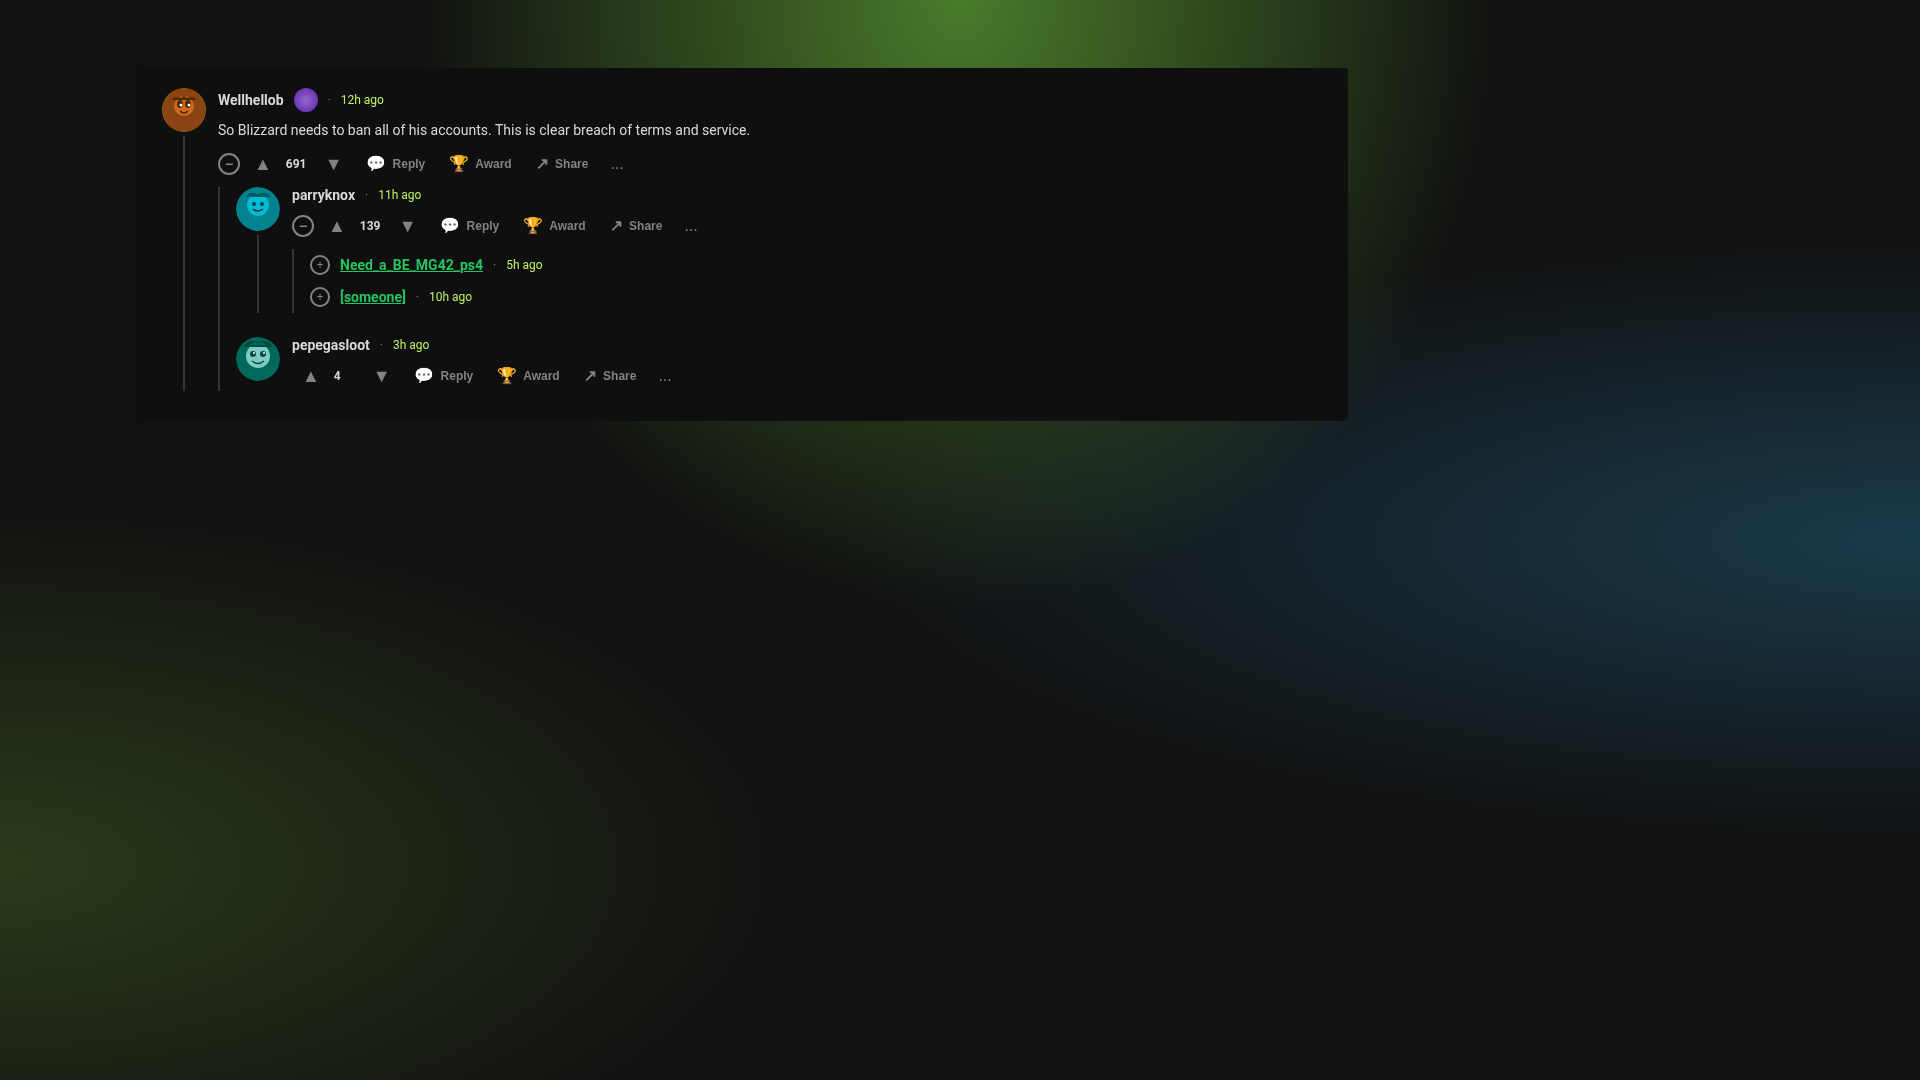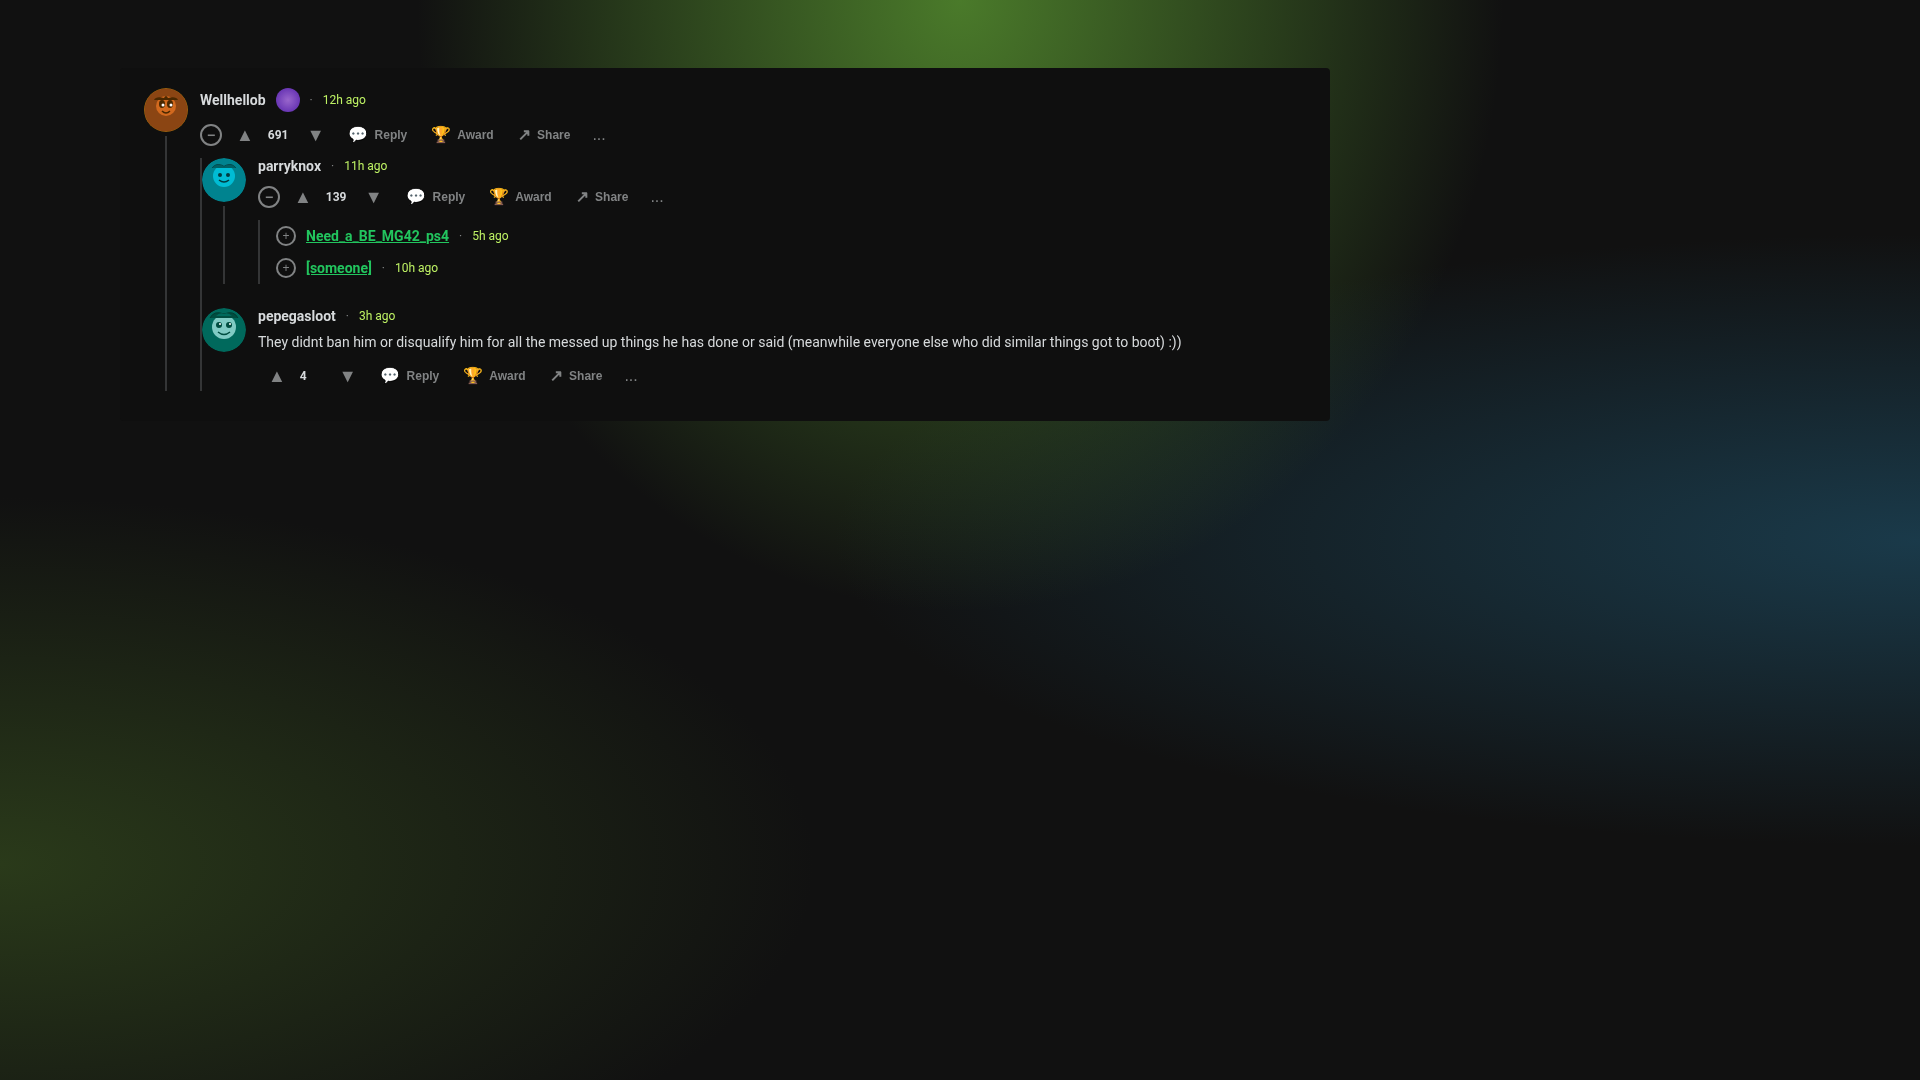--- a/index.html
+++ b/index.html
@@ -19,21 +19,21 @@
       background: 
         radial-gradient(ellipse at 50% 0%, #4a7a2a 0%, transparent 40%),
         radial-gradient(ellipse at 100% 50%, #1a3a4a 0%, transparent 40%),
         radial-gradient(ellipse at 0% 80%, #2a3a1a 0%, transparent 30%),
         #111;
     }
 
     .page-container {
       position: absolute;
       top: 68px;
-      left: 120px;
+      left: 138px;
       width: 1210px;
       background: #0f0f0f;
       border-radius: 4px;
       padding: 20px 24px 30px 24px;
     }
 
     .comment-thread {
       color: #d7dadc;
     }
 
@@ -200,20 +200,21 @@
       flex: 1;
       margin-top: 4px;
     }
 
     .right-column {
       flex: 1;
     }
 
     .sub-thread {
       margin-top: 8px;
+      padding-left: 16px;
       border-left: 2px solid #343536;
     }
 
     .sub-comment-row {
       display: flex;
       gap: 12px;
       margin-top: 8px;
     }
 
     .sub-left {
@@ -273,20 +274,21 @@
       <div class="right-column">
 
         <div class="comment-header">
           <span class="username">Wellhellob</span>
 
           <div style="width:24px;height:24px;border-radius:50%;background:radial-gradient(circle,#9966cc,#5522aa);flex-shrink:0;"></div>
           <span class="dot-separator">·</span>
           <span class="time">12h ago</span>
         </div>
 
+        <div class="comment-body">So Blizzard needs to ban all of his accounts. This is clear breach of terms and service.</div>
 
         <div class="action-bar">
 
           <button class="collapse-btn">−</button>
 
           <button class="action-btn vote-section" style="gap:6px;">
             <span class="upvote-arrow">▲</span>
           </button>
           <span class="vote-count">691</span>
 
@@ -400,21 +402,20 @@
                 </svg>
               </div>
             </div>
 
             <div class="comment-content">
               <div class="comment-header">
                 <span class="username">pepegasloot</span>
                 <span class="dot-separator">·</span>
                 <span class="time">3h ago</span>
               </div>
-              <div class="comment-body">They didnt ban him or disqualify him for all the messed up things he has done or said (meanwhile everyone else who did similar things got to boot) :))</div>
               <div class="action-bar">
                 <button class="action-btn">
                   <span class="upvote-arrow">▲</span>
                 </button>
                 <span class="vote-count">4</span>
                 <button class="action-btn">
                   <span class="downvote-arrow">▼</span>
                 </button>
                 <button class="action-btn">
                   <span class="action-icon">💬</span>

